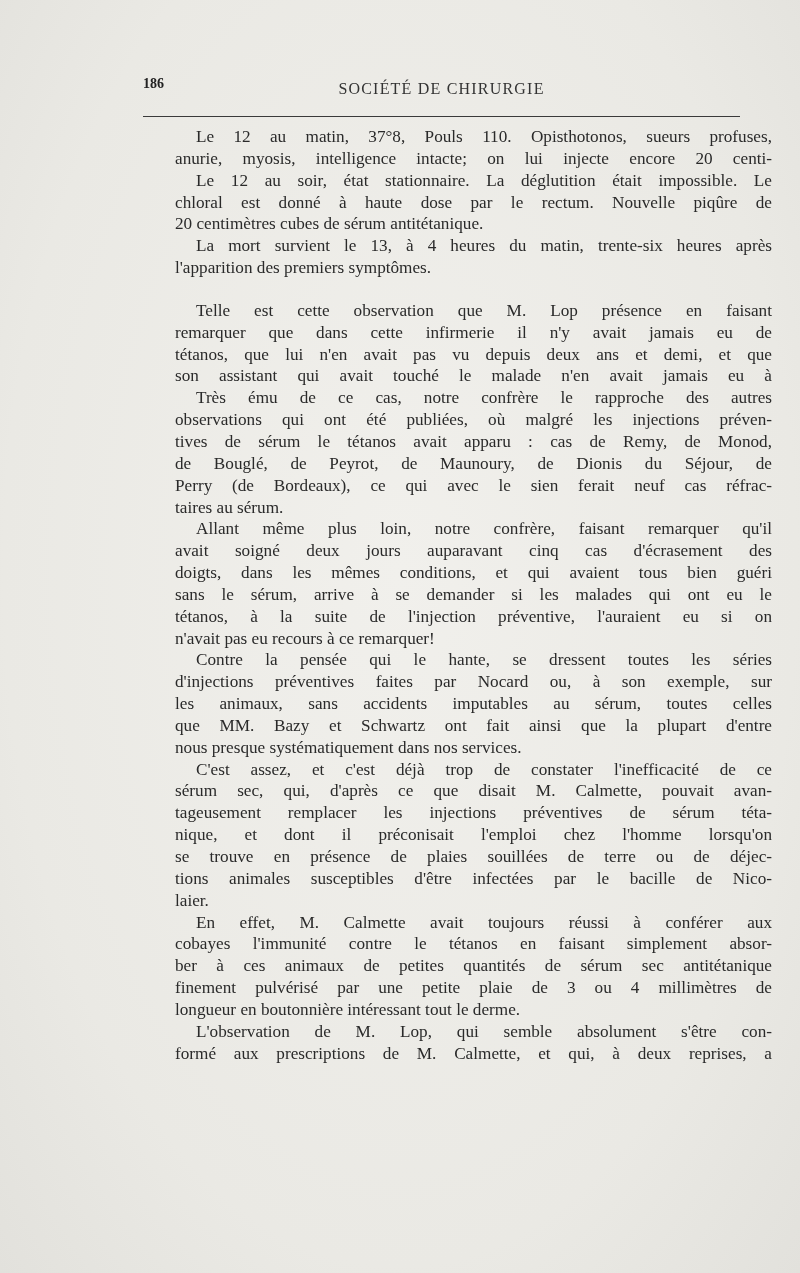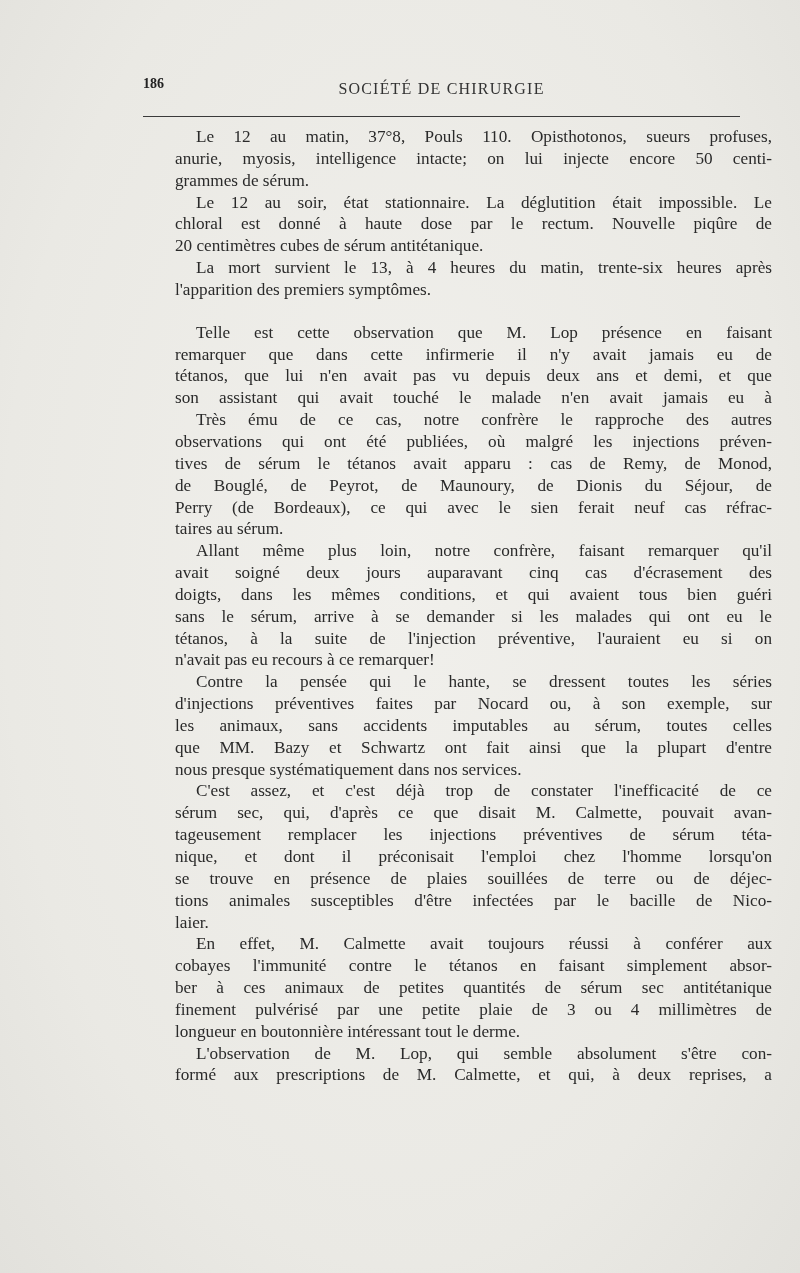--- a/index.html
+++ b/index.html
@@ -30,22 +30,21 @@
 
 <div class="page">
   <div class="header">
     <span class="page-number">186</span>
     <div class="running-title">SOCIÉTÉ DE CHIRURGIE</div>
   </div>
   <div class="rule"></div>
   <div class="body" id="body">
       <div>
         <span class="line indent">Le 12 au matin, 37°8, Pouls 110. Opisthotonos, sueurs profuses,</span>
-        <span class="line">anurie, myosis, intelligence intacte; on lui injecte encore 50 centi-</span>
-        <span class="line last">grammes de sérum.</span>
+        <span class="line">anurie, myosis, intelligence intacte; on lui injecte encore 20 centi-</span>
       </div>
       <div>
         <span class="line indent">Le 12 au soir, état stationnaire. La déglutition était impossible. Le</span>
         <span class="line">chloral est donné à haute dose par le rectum. Nouvelle piqûre de</span>
         <span class="line last">20 centimètres cubes de sérum antitétanique.</span>
       </div>
       <div>
         <span class="line indent">La mort survient le 13, à 4 heures du matin, trente-six heures après</span>
         <span class="line last">l'apparition des premiers symptômes.</span>
       </div>

